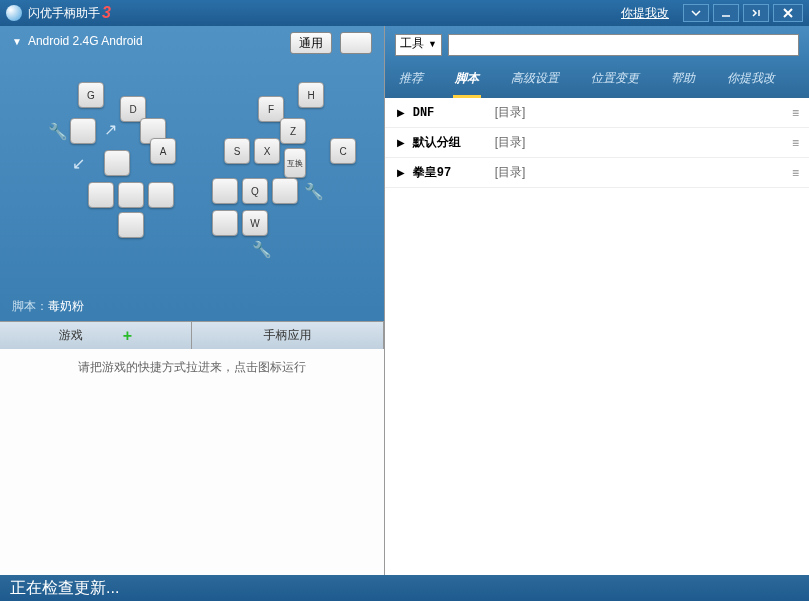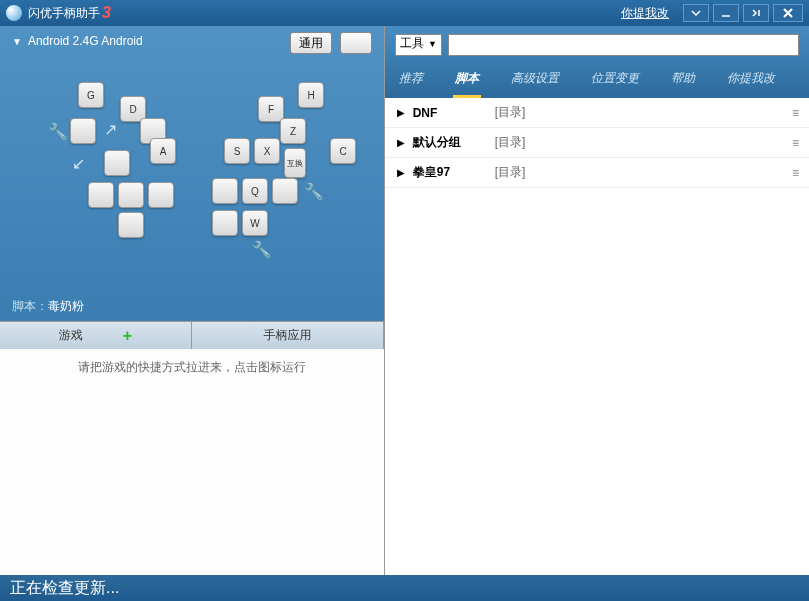--- a/index.html
+++ b/index.html
@@ -44,21 +44,21 @@
 .tool-select .arr { font-size: 9px; margin-left: 4px; }
 .search-input { flex: 1; height: 22px; border: 1px solid #888; background: #fff; padding: 0 6px; font-size: 12px; }
 
 .nav-tabs { display: flex; background: linear-gradient(#3a7db0, #2d6a9a); padding: 6px 12px 0; gap: 28px; font-style: italic; }
 .nav-tabs .ntab { color: #d0e5f5; font-size: 12px; padding: 4px 2px 8px; cursor: pointer; }
 .nav-tabs .ntab.active { color: #fff; border-bottom: 3px solid #ffd040; font-weight: bold; }
 
 .script-list { flex: 1; background: #fff; overflow: auto; }
 .script-row { display: flex; align-items: center; padding: 6px 12px; font-size: 12px; border-bottom: 1px solid #eee; cursor: pointer; }
 .script-row .tri { margin-right: 8px; font-size: 10px; }
-.script-row .name { font-weight: bold; min-width: 70px; }
+.script-row .name { font-weight: bold; min-width: 70px; font-family: Liberation Mono, monospace; }
 .script-row .dir { color: #666; margin-left: 12px; }
 .script-row .menu-ic { margin-left: auto; color: #888; letter-spacing: -2px; }
 
 .statusbar { height: 26px; background: linear-gradient(#2d6a9a, #1e5a8e); color: #fff; font-size: 16px; padding: 0 10px; display: flex; align-items: center; }
 </style>
 </head>
 <body>
 
 <div class="titlebar">
   <div class="logo"></div>

